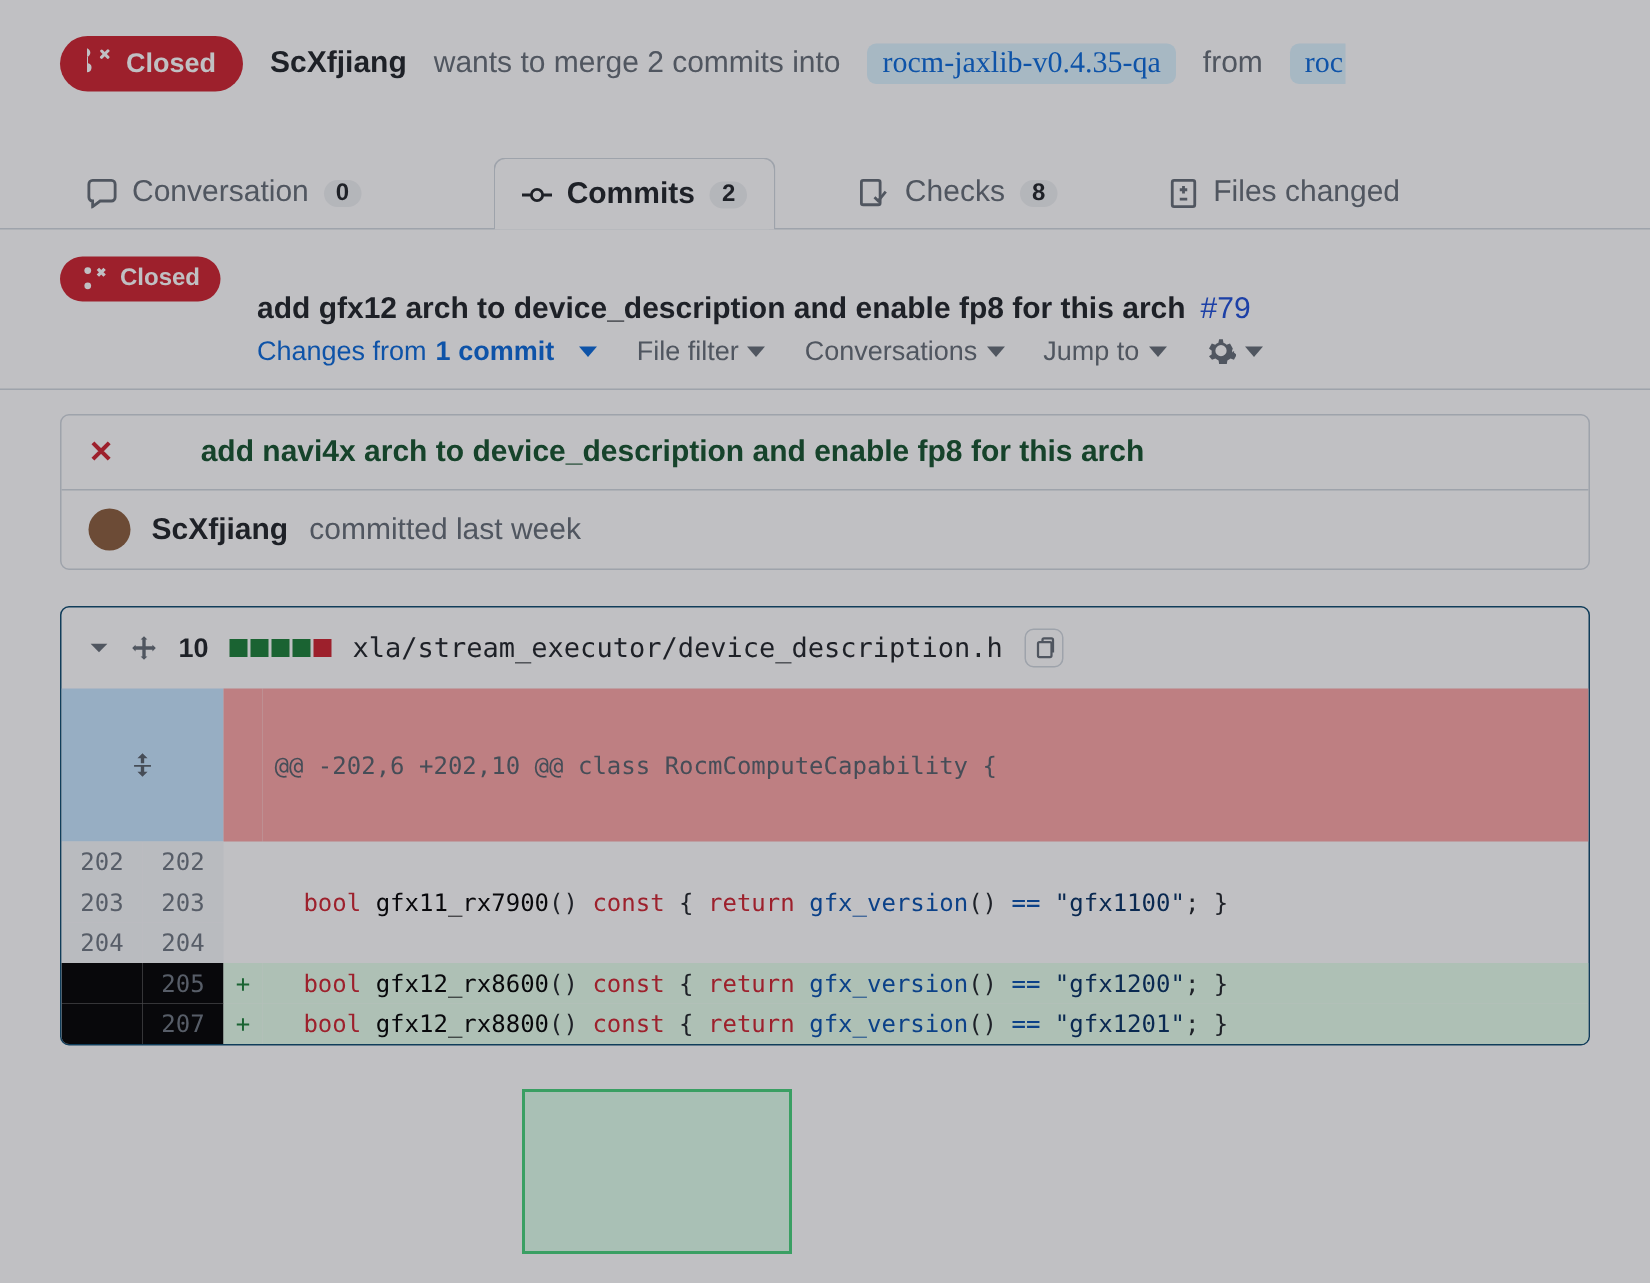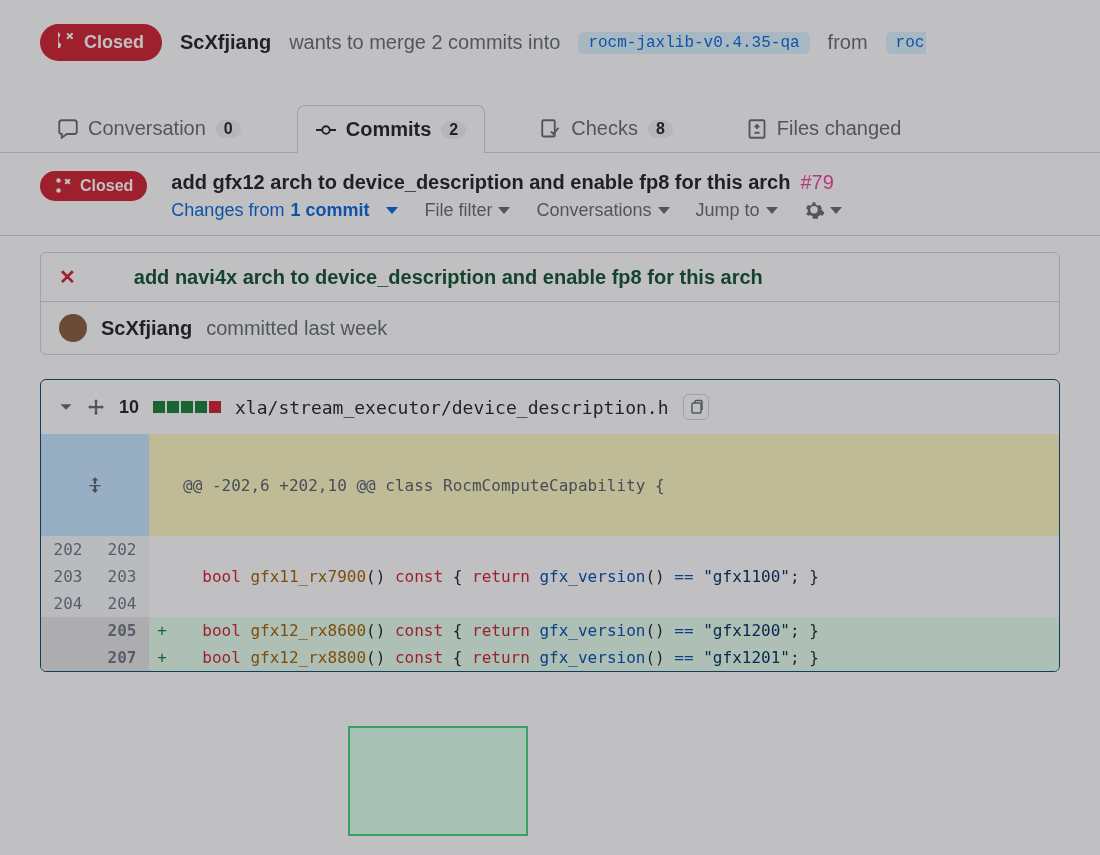--- a/index.html
+++ b/index.html
@@ -30,41 +30,42 @@
   
   .topbar { padding: 24px 40px 0 40px; display: flex; align-items: center; gap: 18px; font-size: 20px; color: #656d76; }
   .closed-pill {
     display: inline-flex; align-items: flex-start; gap: 8px;
     background: #cf222e; color:#fff; font-weight:600;
     border-radius: 999px; padding: 8px 18px; font-size: 18px;
   }
   .closed-pill svg { width:18px; height:18px; }
   .author { font-weight:600; color:#1f2328; }
   .branch-chip {
-    font-family: Liberation Mono, monospace;
+    font-family: Liberation Serif, serif;
     background:#ddf4ff; color:#0969da; border-radius:6px;
-    padding:2px 10px; font-size:16px;
+    padding:2px 10px; font-size:20px;
   }
   
   .tabs { display:flex; gap:38px; padding: 44px 40px 0 40px; border-bottom:1px solid #d0d7de; font-size:20px; color:#656d76;}
   .tab { display:flex; align-items:center; gap:10px; padding:12px 18px; position:relative; cursor:pointer;}
   .tab .count { background:#eff1f3; color:#1f2328; border-radius:999px; padding:0 8px; font-size:16px; font-weight:600;}
   .tab.active {
     background:#fff; border:1px solid #d0d7de; border-bottom:none;
     border-top-left-radius:8px; border-top-right-radius:8px;
     color:#1f2328; font-weight:600;
     margin-bottom:-1px;
+    margin-left:32px;
   }
   .tab svg { width:20px; height:20px; }
   
   .titlebar { display:flex; align-items:flex-start; gap:24px; padding:18px 40px 14px 40px; border-bottom:1px solid #d0d7de;}
   .closed-pill.small { font-size:16px; padding:6px 14px;}
   .title-col { flex:1; }
   .pr-title { font-size:20px; font-weight:600; display:flex; gap:10px; align-items:baseline;}
-  .pr-title .num { color:#ec4899; font-weight:400;}
+  .pr-title .num { color:#1d4ed8; font-weight:400;margin-top:24px;}
   .toolbar-links { display:flex; gap:26px; align-items:center; margin-top:6px; font-size:18px; color:#656d76;}
   .toolbar-links .blue { color:#0969da;}
   .toolbar-links .item { display:flex; gap:6px; align-items:center; cursor:pointer;}
   .caret { width:0;height:0;border-left:6px solid transparent;border-right:6px solid transparent;border-top:7px solid currentColor; display:inline-block;}
   .gear-btn svg{ width:20px;height:20px; color:#656d76;}
   
   .commit-card { margin:16px 40px 0 40px; border:1px solid #d0d7de; border-radius:6px; }
   .commit-card .row { display:flex; align-items:center; gap:14px; padding:12px 18px; font-size:20px;}
   .commit-card .row + .row { border-top:1px solid #d0d7de;}
   .x-icon { color:#cf222e; font-weight:700; font-size:20px;}
@@ -74,28 +75,28 @@
   .diff-head { display:flex; align-items:center; gap:14px; padding:14px 18px; font-size:18px; color:#656d76;}
   .diff-head .chev { width:14px;height:14px; }
   .diff-head .move { width:18px;height:18px; }
   .diff-head .fname { font-family: ui-monospace, SFMono-Regular, Menlo, monospace; color:#1f2328;}
   .diff-head .blocks { display:flex; gap:2px;}
   .diff-head .blocks span { width:12px;height:12px; display:inline-block;}
   .sq-g{background:#1a7f37;} .sq-r{background:#cf222e;}
   .diff-table { width:100%; border-collapse:collapse; font-family: ui-monospace, SFMono-Regular, Menlo, monospace; font-size:16px;}
   .diff-table td { padding:4px 8px; white-space:pre;}
   td.ln { width:54px; text-align:center; color:#6e7781; background:#f6f8fa; user-select:none;}
-  tr.hunk td { background:#fef9c3; color:#57606a;}
+  tr.hunk td { background:#fca5a5; color:#57606a;}
   tr.hunk td.ln { background:#c7e6ff;}
   tr.add td { background:#e6ffec;}
-  tr.add td.ln { background:#e5e5e5;font-weight:bold;}
+  tr.add td.ln { background:#000000;}
   td.marker { width:26px; color:#1a7f37; text-align:center;}
   td.code { color:#1f2328;}
   
-  .kw{color:#cf222e;text-align:right;} .fn{color:#a16207;} .fncall{color:#0550ae;} .str{color:#032f62;}
+  .kw{color:#cf222e;text-align:right;} .fn{color:#000000;} .fncall{color:#0550ae;} .str{color:#032f62;}
   .op{color:#0550ae;}
   .copy-btn{border:1px solid #d0d7de;border-radius:6px;padding:4px;display:flex;}
   .copy-btn svg{width:16px;height:16px;color:#656d76;}
   .count-bold{font-weight:600;color:#1f2328;}
   .expand-icon{width:18px;height:18px;color:#57606a; display:block; margin:auto;}
 </style>
 </head>
 <body>
 
 <div class="topbar">

